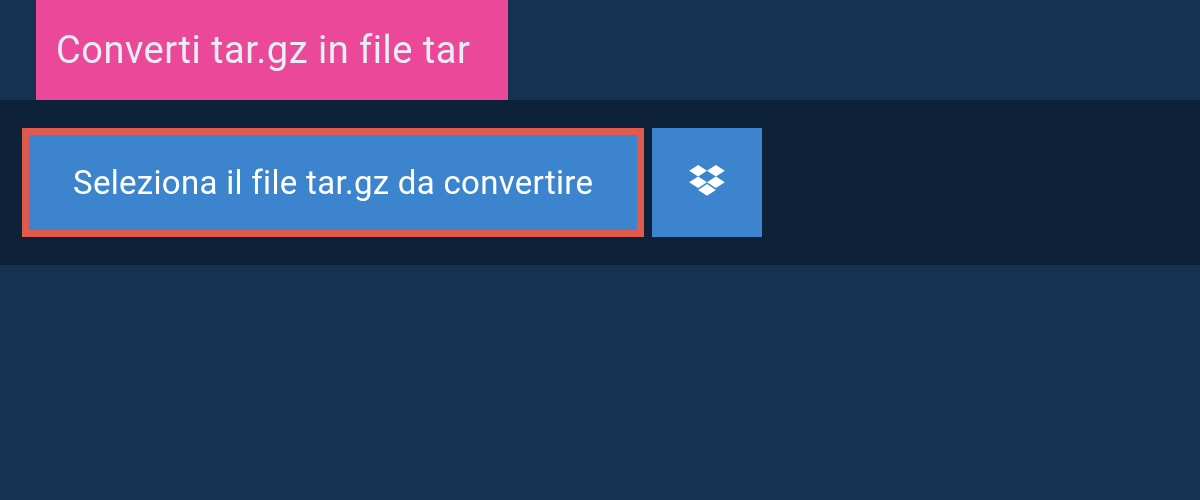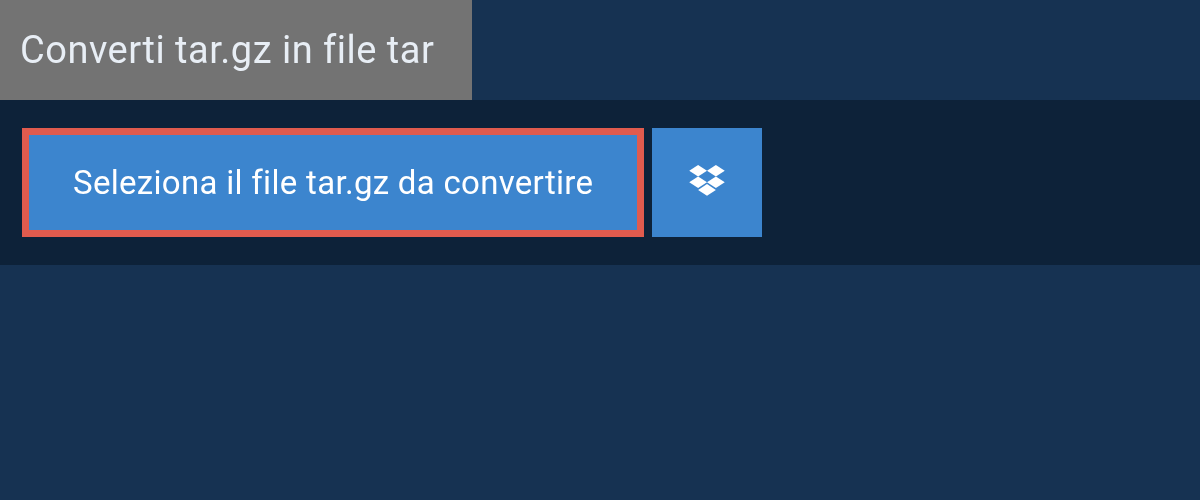--- a/index.html
+++ b/index.html
@@ -8,22 +8,23 @@
       box-sizing: border-box;
     }
     body {
       width: 1200px;
       height: 500px;
       background: #163252;
       font-family: -apple-system, BlinkMacSystemFont, "Segoe UI", Roboto, Helvetica, Arial, sans-serif;
       overflow: hidden;
     }
     .header-container {
-      background: #737373;
+      background: #ec4899;
       display: inline-block;
+      margin-left: 36px;
     }
     .header-title {
       color: #e8eef5;
       font-size: 38px;
       font-weight: 400;
       padding: 28px 38px 28px 20px;
       letter-spacing: 0.5px;
     }
     .content-area {
       background: #0d2239;

